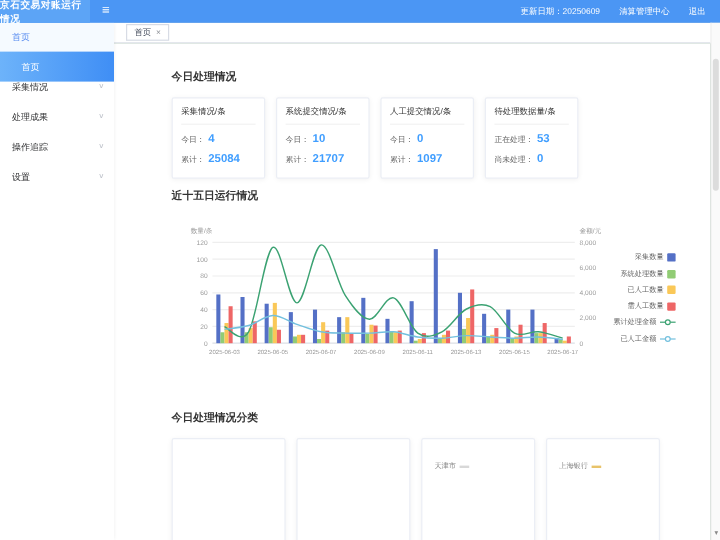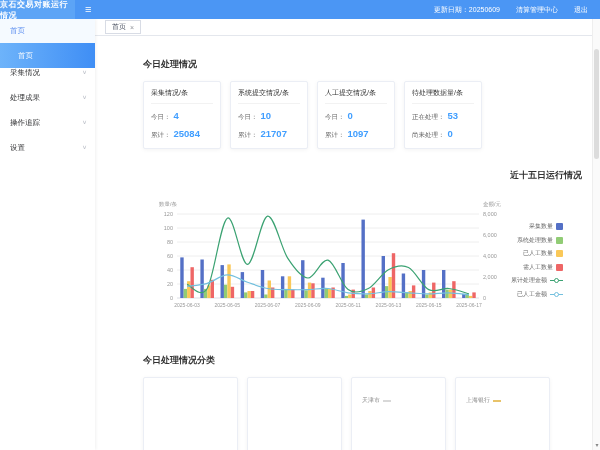--- a/index.html
+++ b/index.html
@@ -170,21 +170,21 @@
             <span>正在处理：</span>
             <span class="stat-value">53</span>
           </div>
         <div class="stat-row">
             <span>尚未处理：</span>
             <span class="stat-value">0</span>
           </div>
       </div>
     </div>
 
-    <div class="sec-title" style="margin-top:20px;text-align:right;">近十五日运行情况</div>
+    <div class="sec-title" style="margin-top:8px;">近十五日运行情况</div>
 
     <div class="chart-wrap">
       <svg id="chart" width="370" height="128">
           <line x1="34" y1="102" x2="336" y2="102" stroke="#dcdfe6" stroke-width="1"></line>
           <text x="30" y="104" font-size="5.5" fill="#999" text-anchor="end">0</text>
           <line x1="34" y1="88" x2="336" y2="88" stroke="#eeeeee" stroke-width="1"></line>
           <text x="30" y="90" font-size="5.5" fill="#999" text-anchor="end">20</text>
           <line x1="34" y1="74" x2="336" y2="74" stroke="#eeeeee" stroke-width="1"></line>
           <text x="30" y="76" font-size="5.5" fill="#999" text-anchor="end">40</text>
           <line x1="34" y1="60" x2="336" y2="60" stroke="#eeeeee" stroke-width="1"></line>

